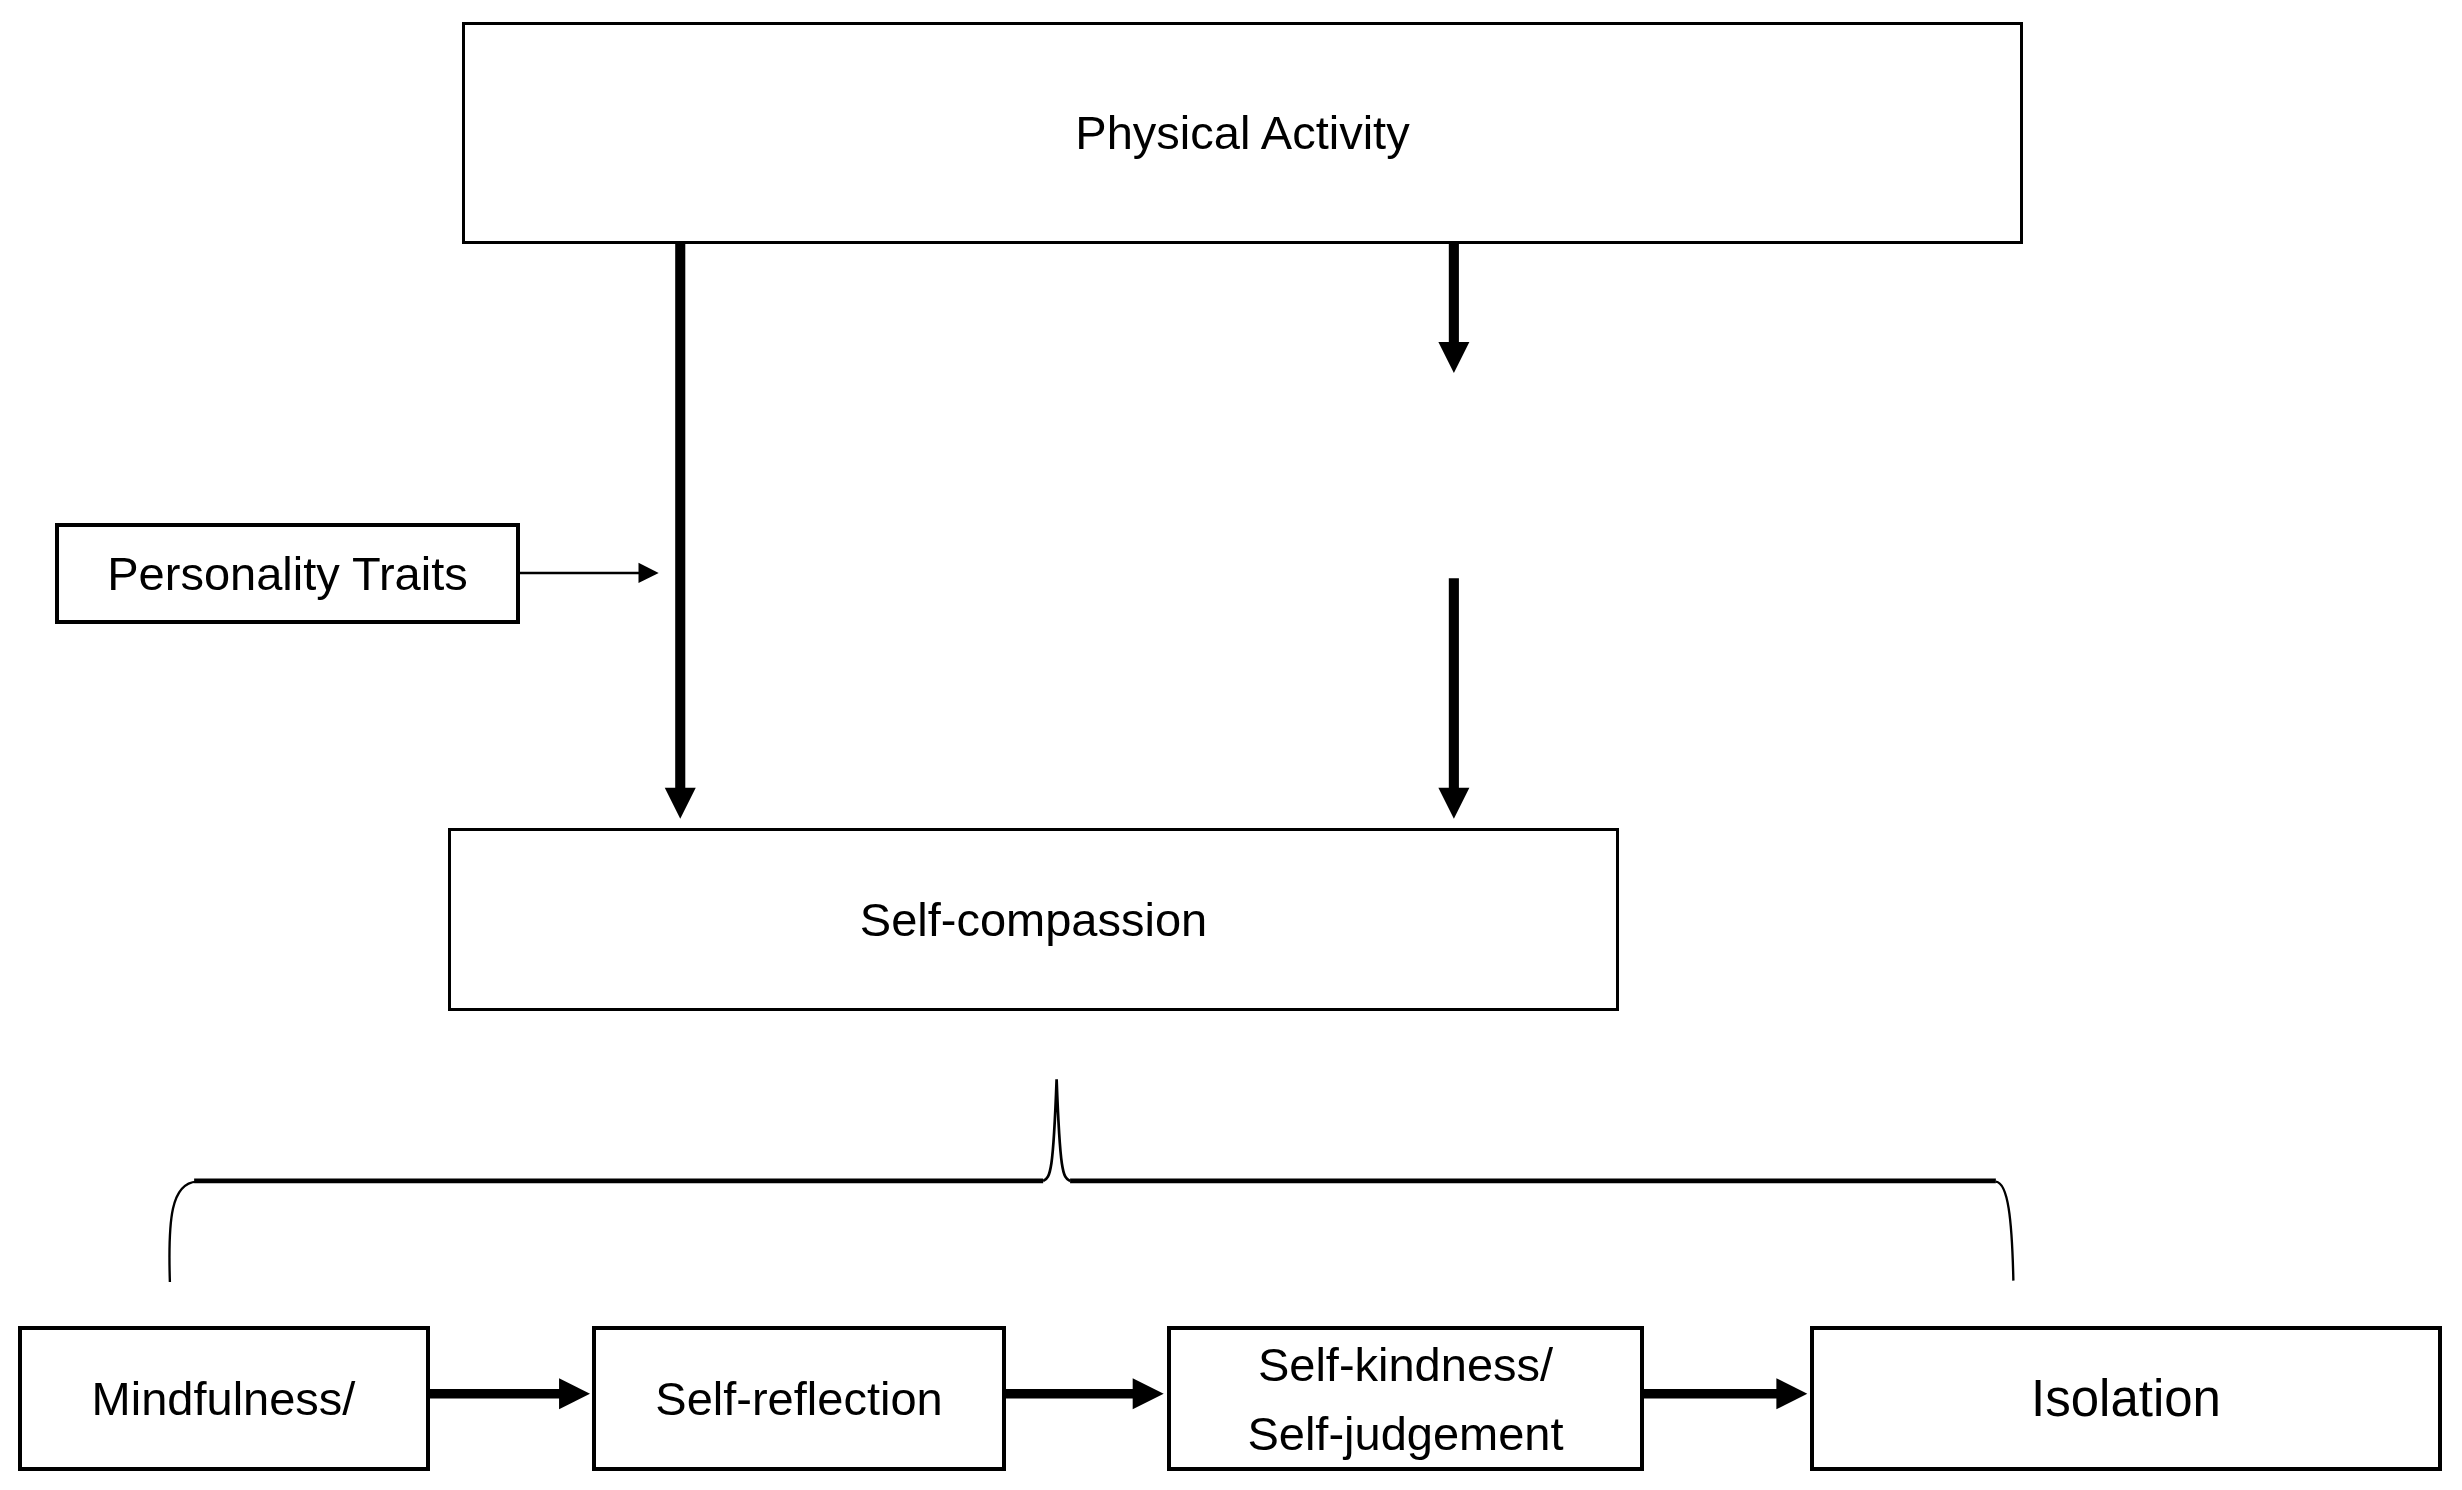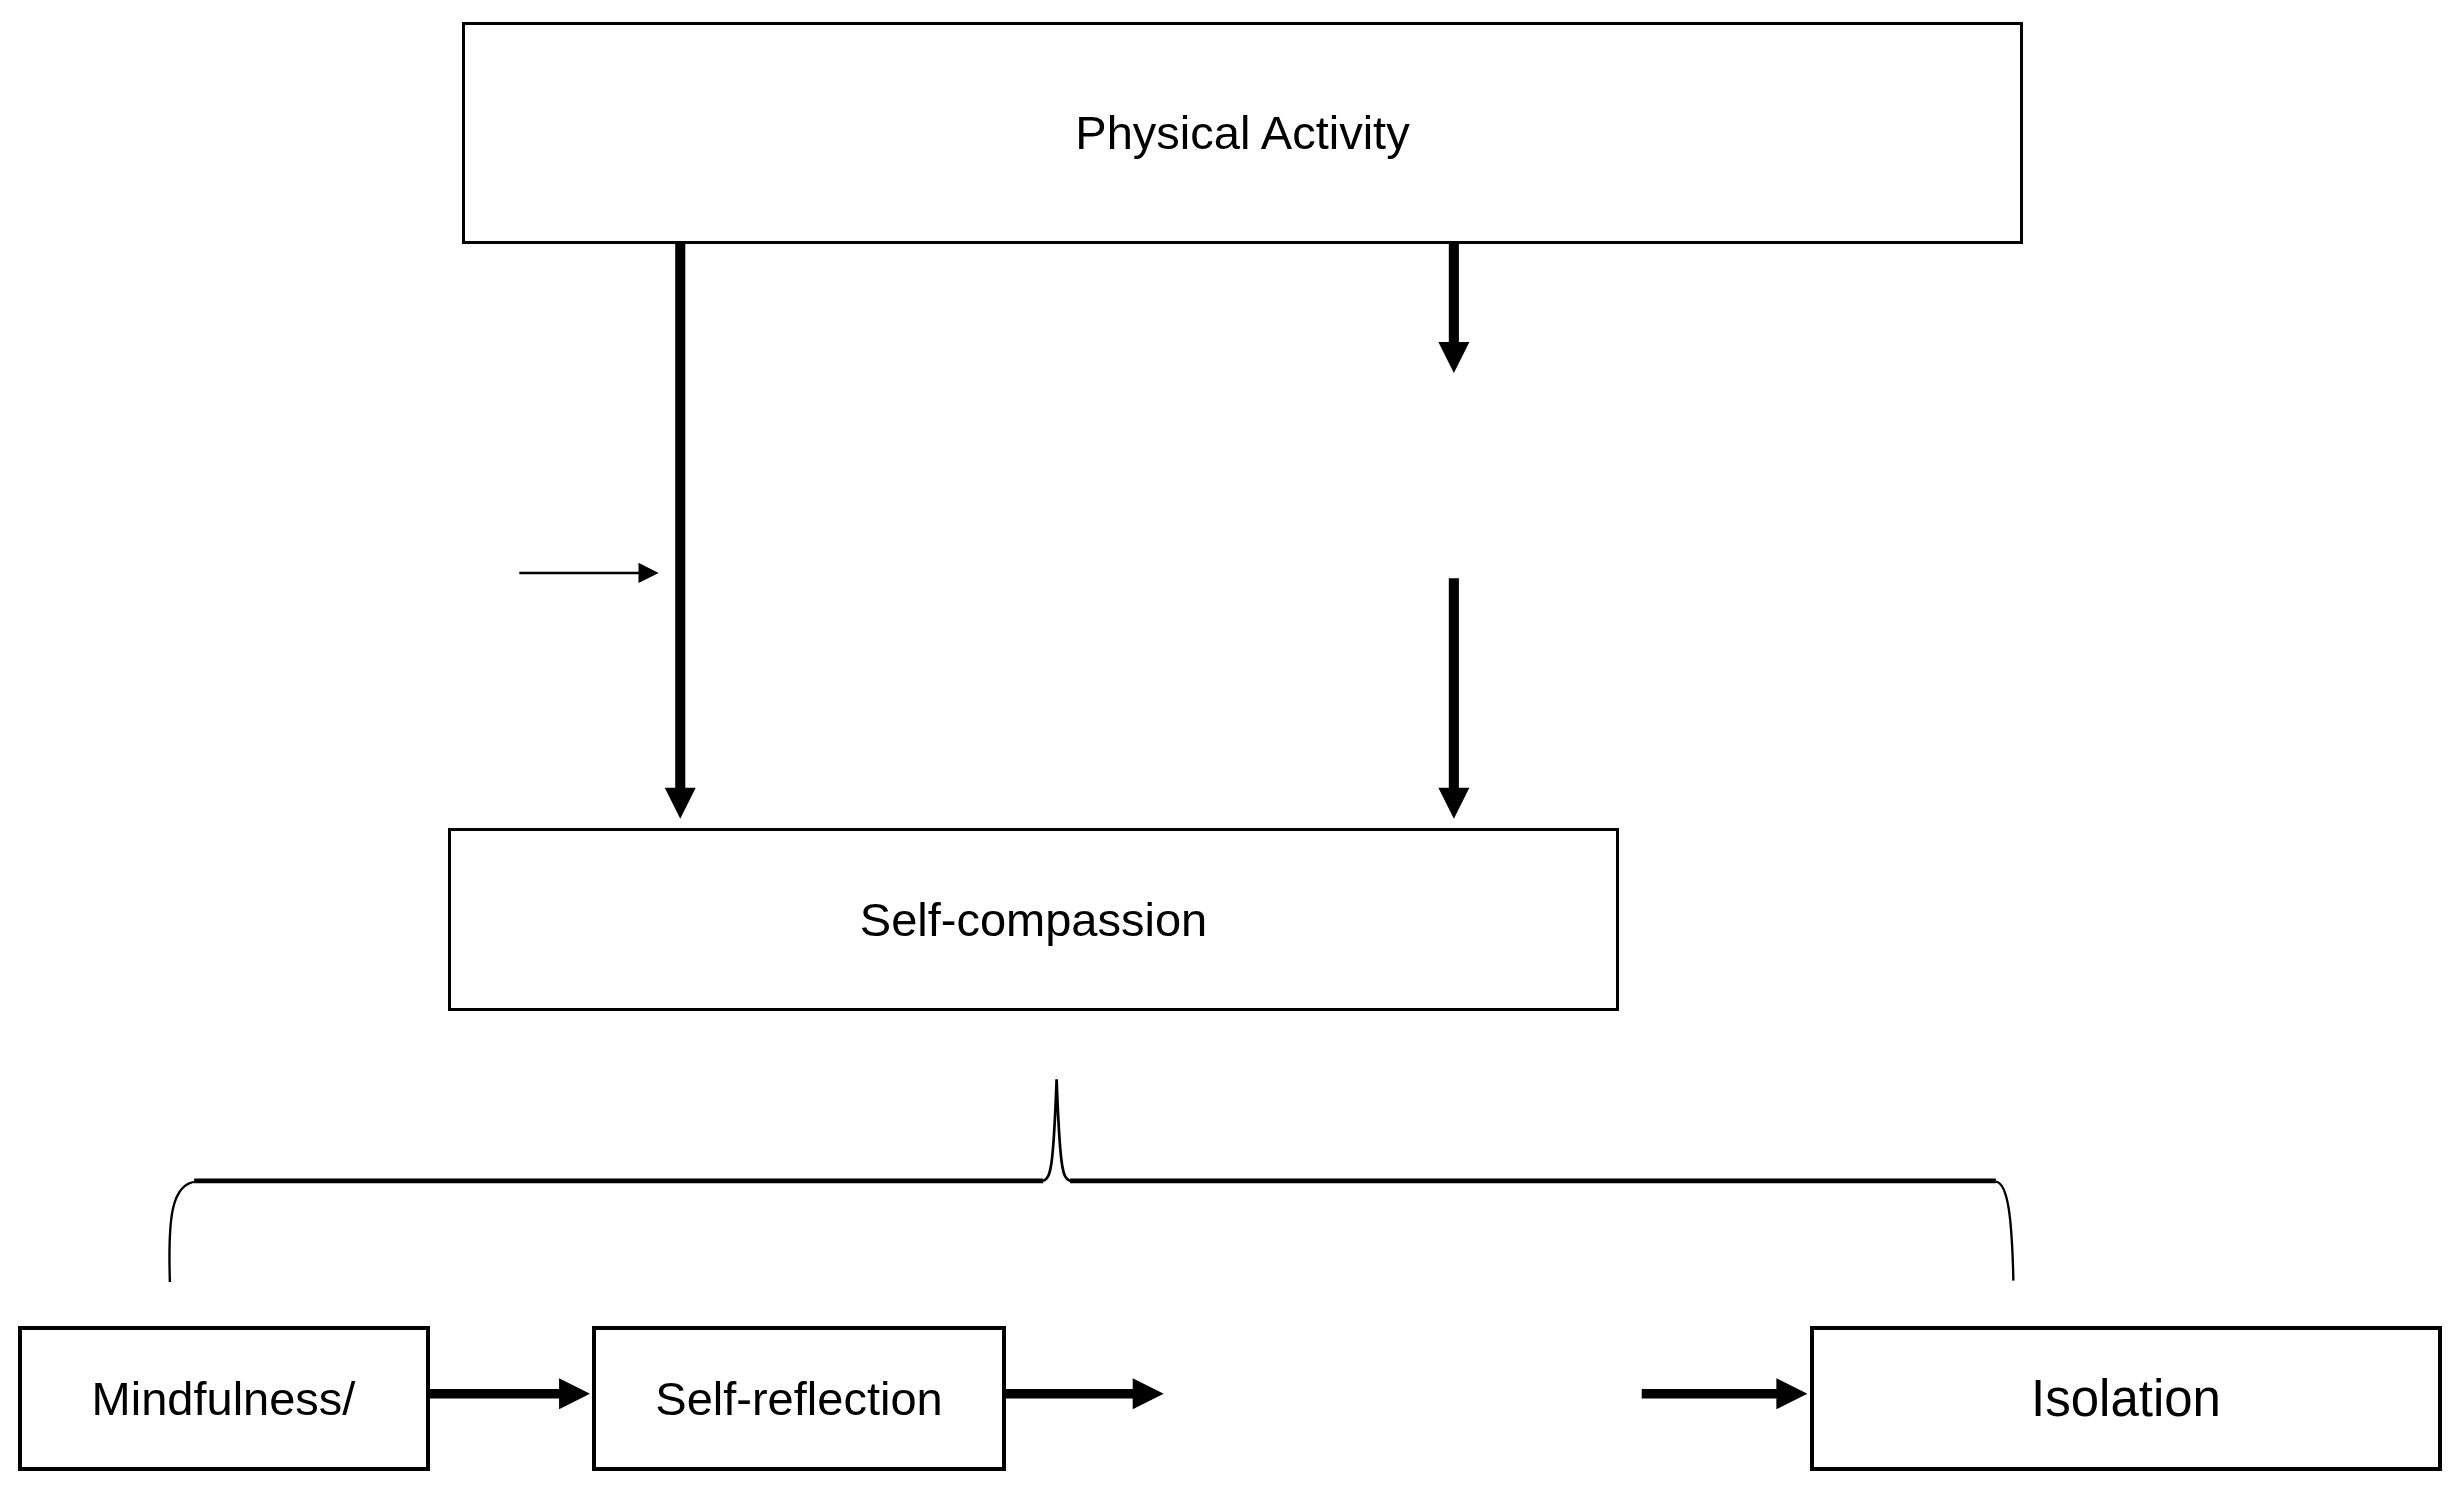--- a/index.html
+++ b/index.html
@@ -104,32 +104,39 @@
 
       <path d="M 2964 1755 C 2982 1757 2988 1810 2990 1902" stroke-width="3.5"></path>
     </g>
   </svg>
 
   <div class="node" style="left:462px; top:21.6px; width:1561px; height:222px">
     <span class="lbl">Physical Activity</span>
   </div>
 
 
+  <div class="node mid" style="left:55px; top:523px; width:465px; height:101px">
+    <span class="lbl">Personality Traits</span>
+  </div>
 
   <div class="node" style="left:448px; top:828px; width:1171px; height:183px">
     <span class="lbl">Self-compassion</span>
   </div>
 
   <div class="node small" style="left:17.5px; top:1326px; width:412px; height:145px">
     <span class="lbl">Mindfulness/</span>
   </div>
 
   <div class="node small" style="left:592px; top:1326px; width:414px; height:145px">
     <span class="lbl">Self-reflection</span>
   </div>
 
+  <div class="node small" style="left:1167px; top:1326px; width:477px; height:145px">
+    <span class="lbl">Self-kindness/</span>
+    <span class="lbl">Self-judgement</span>
+  </div>
 
   <div class="node small big4" style="left:1810px; top:1326px; width:632px; height:145px">
     <span class="lbl">Isolation</span>
   </div>
 
 </div>
 
 
 </body></html>

